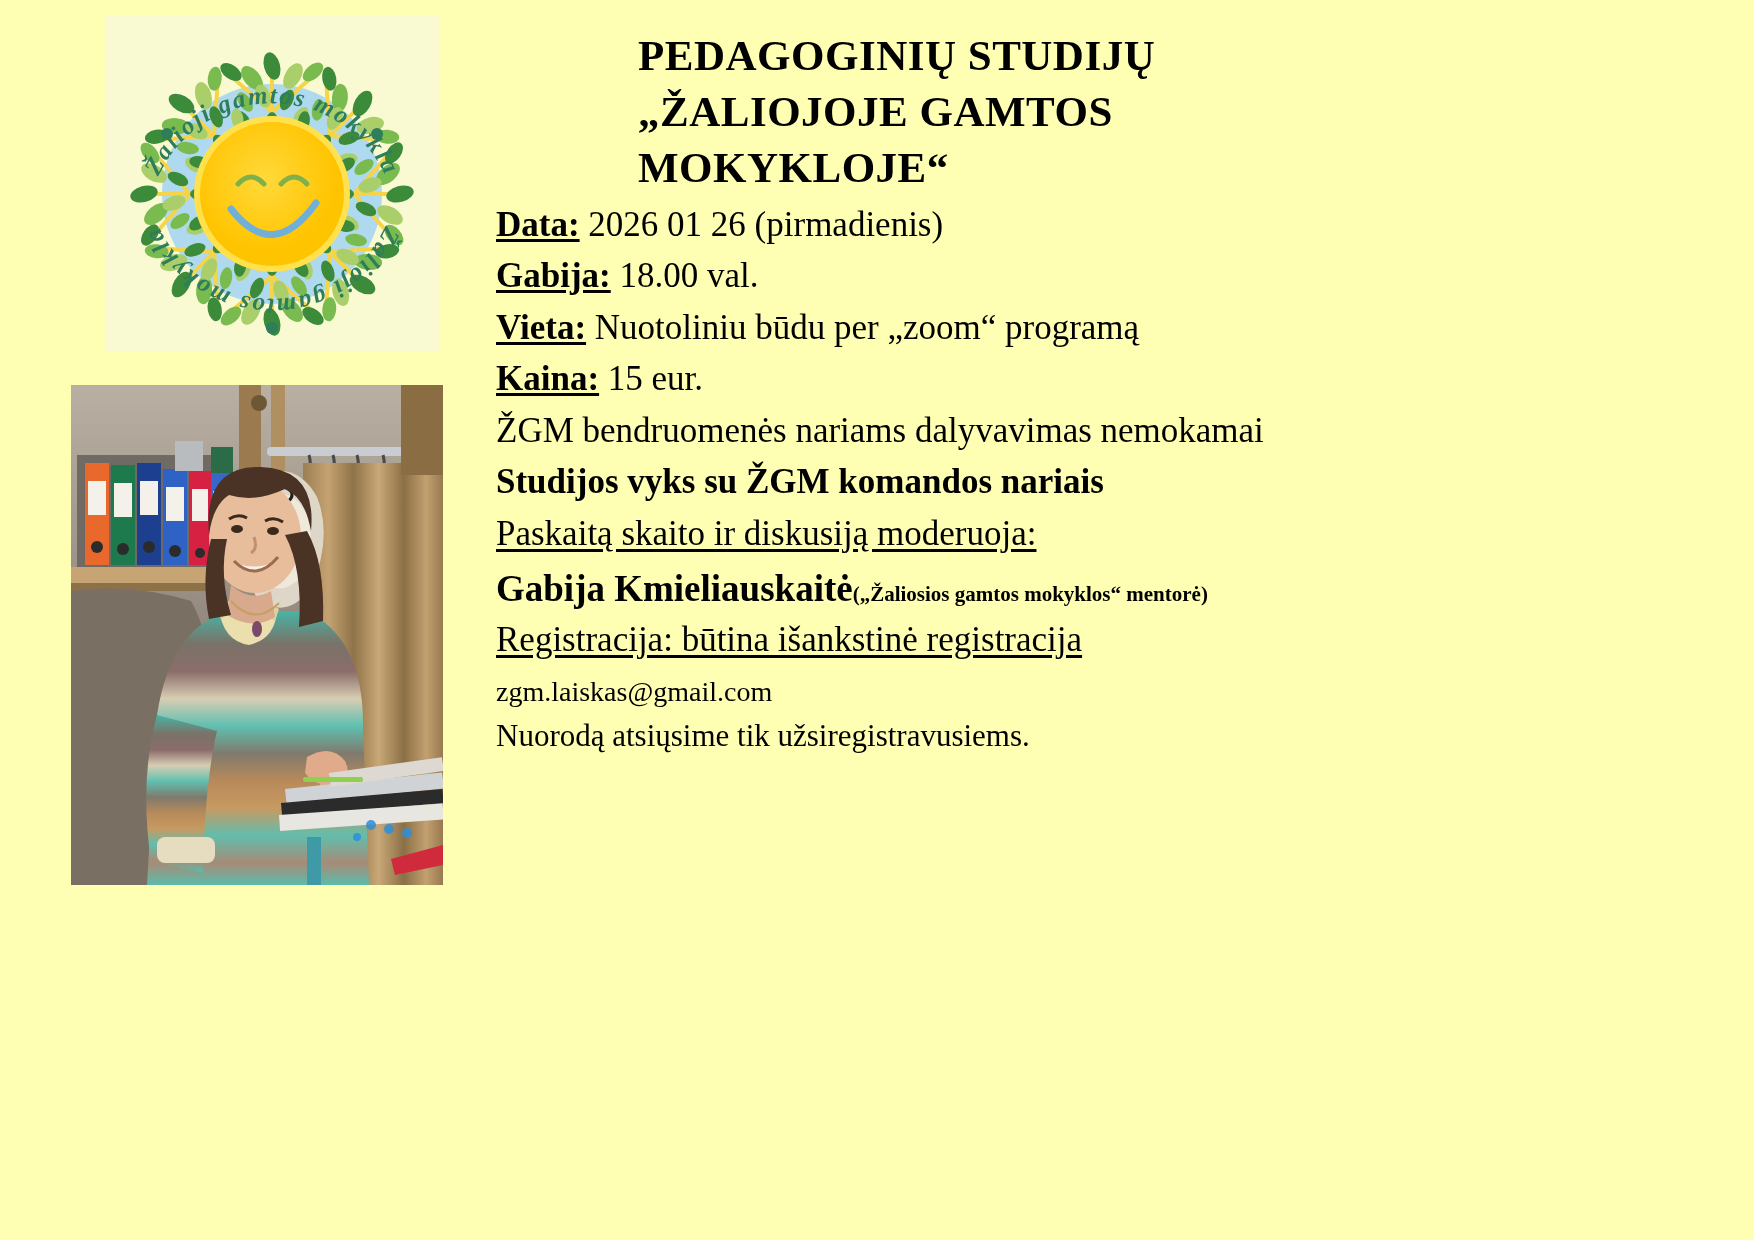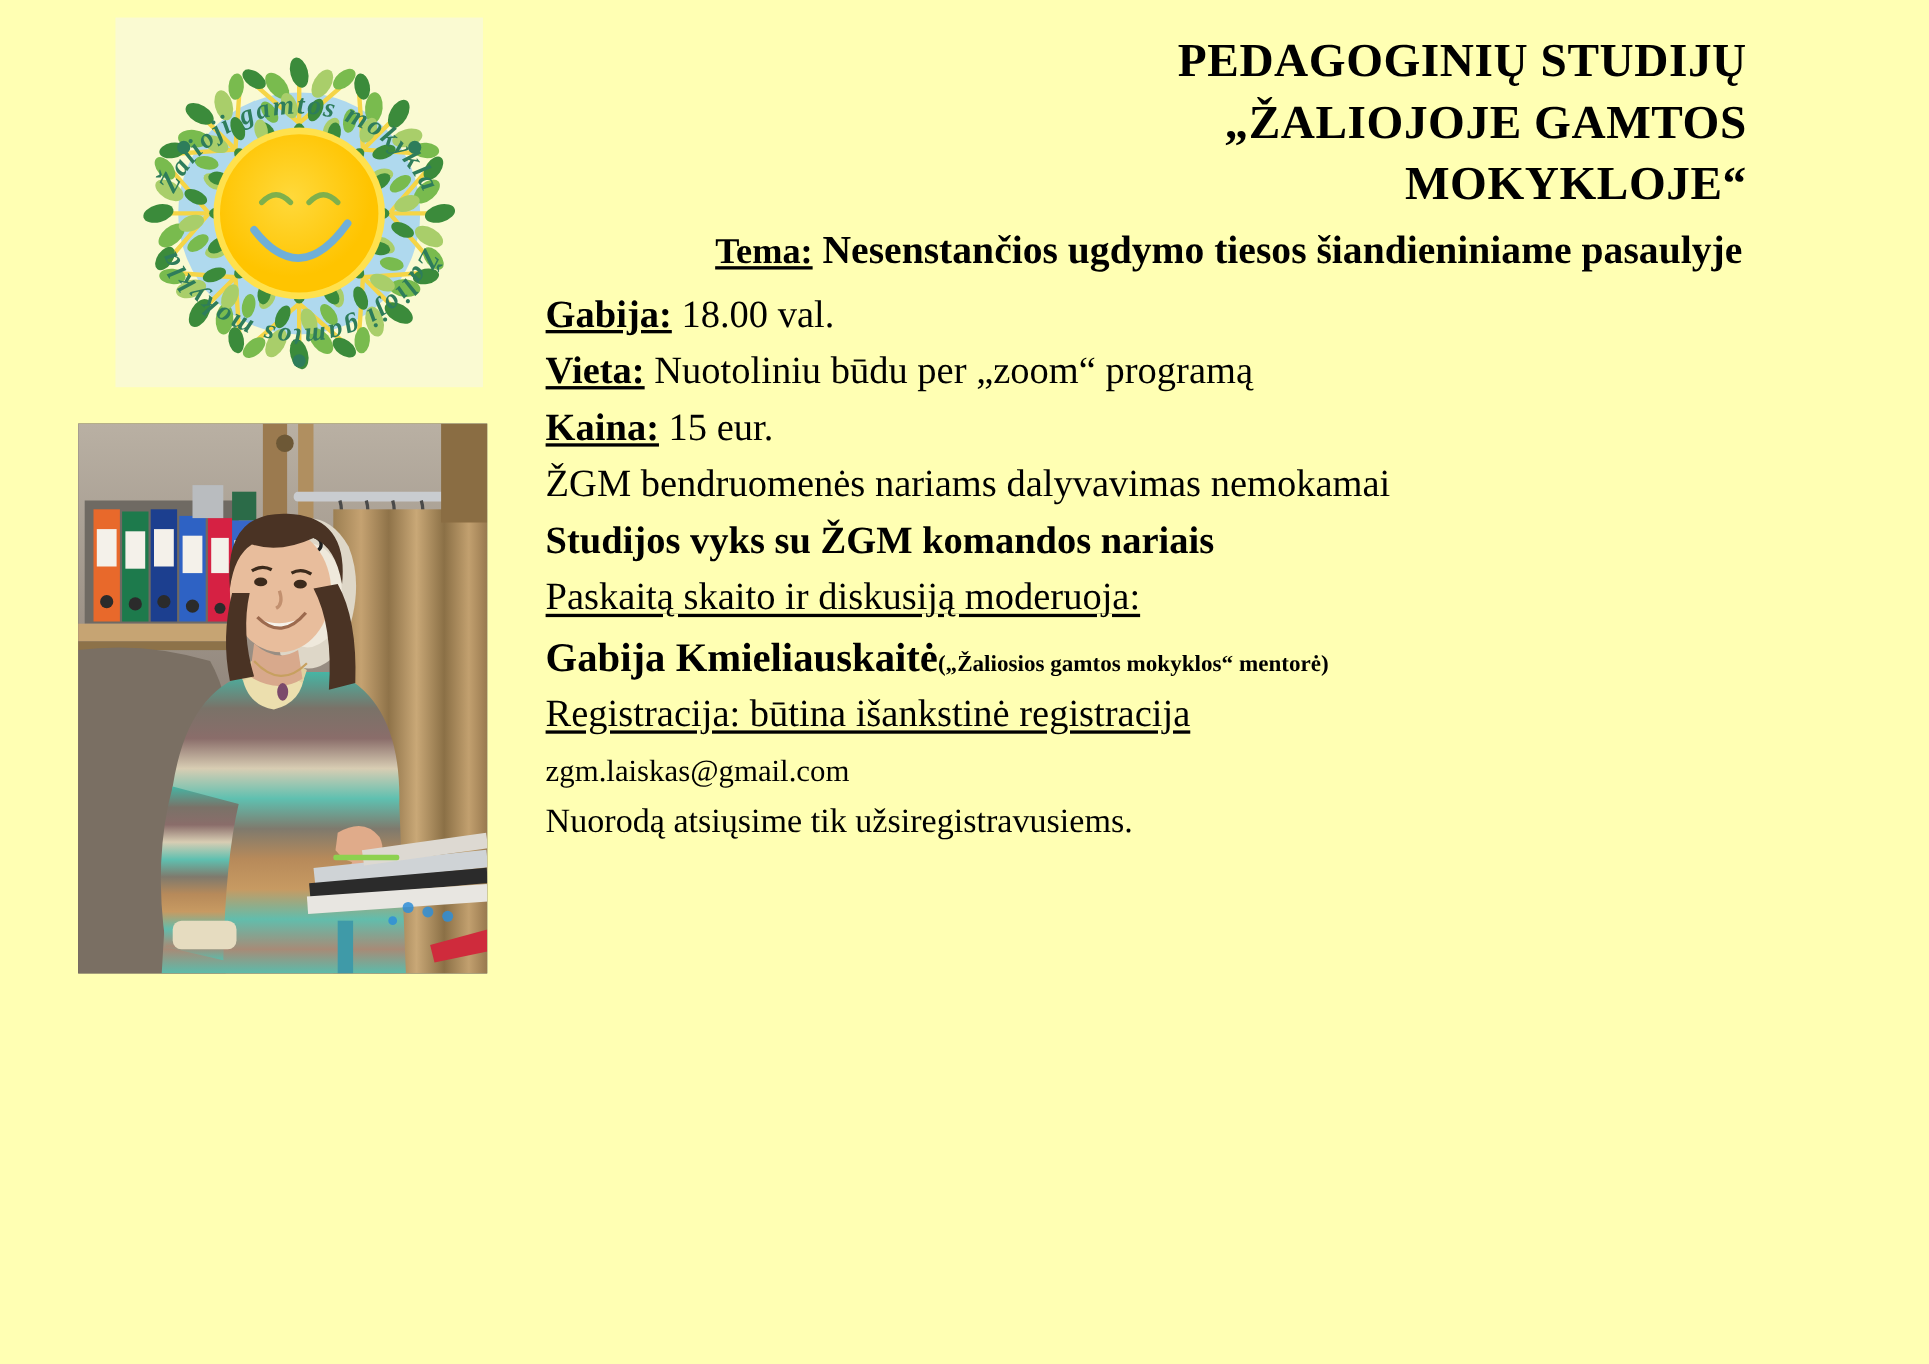--- a/index.html
+++ b/index.html
@@ -54,21 +54,21 @@
     position: absolute;
     left: 488px;
     top: 0;
     width: 1250px;
     height: 1240px;
   }
 
   .title {
     margin: 0;
     padding: 28px 150px 0 150px;
-    text-align: right;
+    text-align: left;
     font-weight: bold;
     font-size: 43px;
     line-height: 1.30;
     letter-spacing: 0.5px;
   }
   .title-line { display: block; }
 
   .body-block {
     padding: 6px 0 0 8px;
   }
@@ -381,25 +381,25 @@
 <div class="right-col">
 
   <h1 class="title">
     <span class="title-line">PEDAGOGINIŲ STUDIJŲ</span>
     <span class="title-line">„ŽALIOJOJE GAMTOS</span>
     <span class="title-line">MOKYKLOJE“</span>
   </h1>
 
   <div class="body-block">
 
-    <p class="row topic">
-      <span class="lbl-topic">Tema:</span>
-      <span class="val-bold">Nesenstančios ugdymo tiesos šiandieniniame pasaulyje</span>
+
+    <p class="row">
+      <span class="lbl">Data:</span>
+      <span class="val">2026 01 26 (pirmadienis)</span>
     </p>
-
 
     <p class="row">
       <span class="lbl">Gabija:</span>
       <span class="val">18.00 val.</span>
     </p>
 
     <p class="row">
       <span class="lbl">Vieta:</span>
       <span class="val">Nuotoliniu būdu per „zoom“ programą</span>
     </p>

